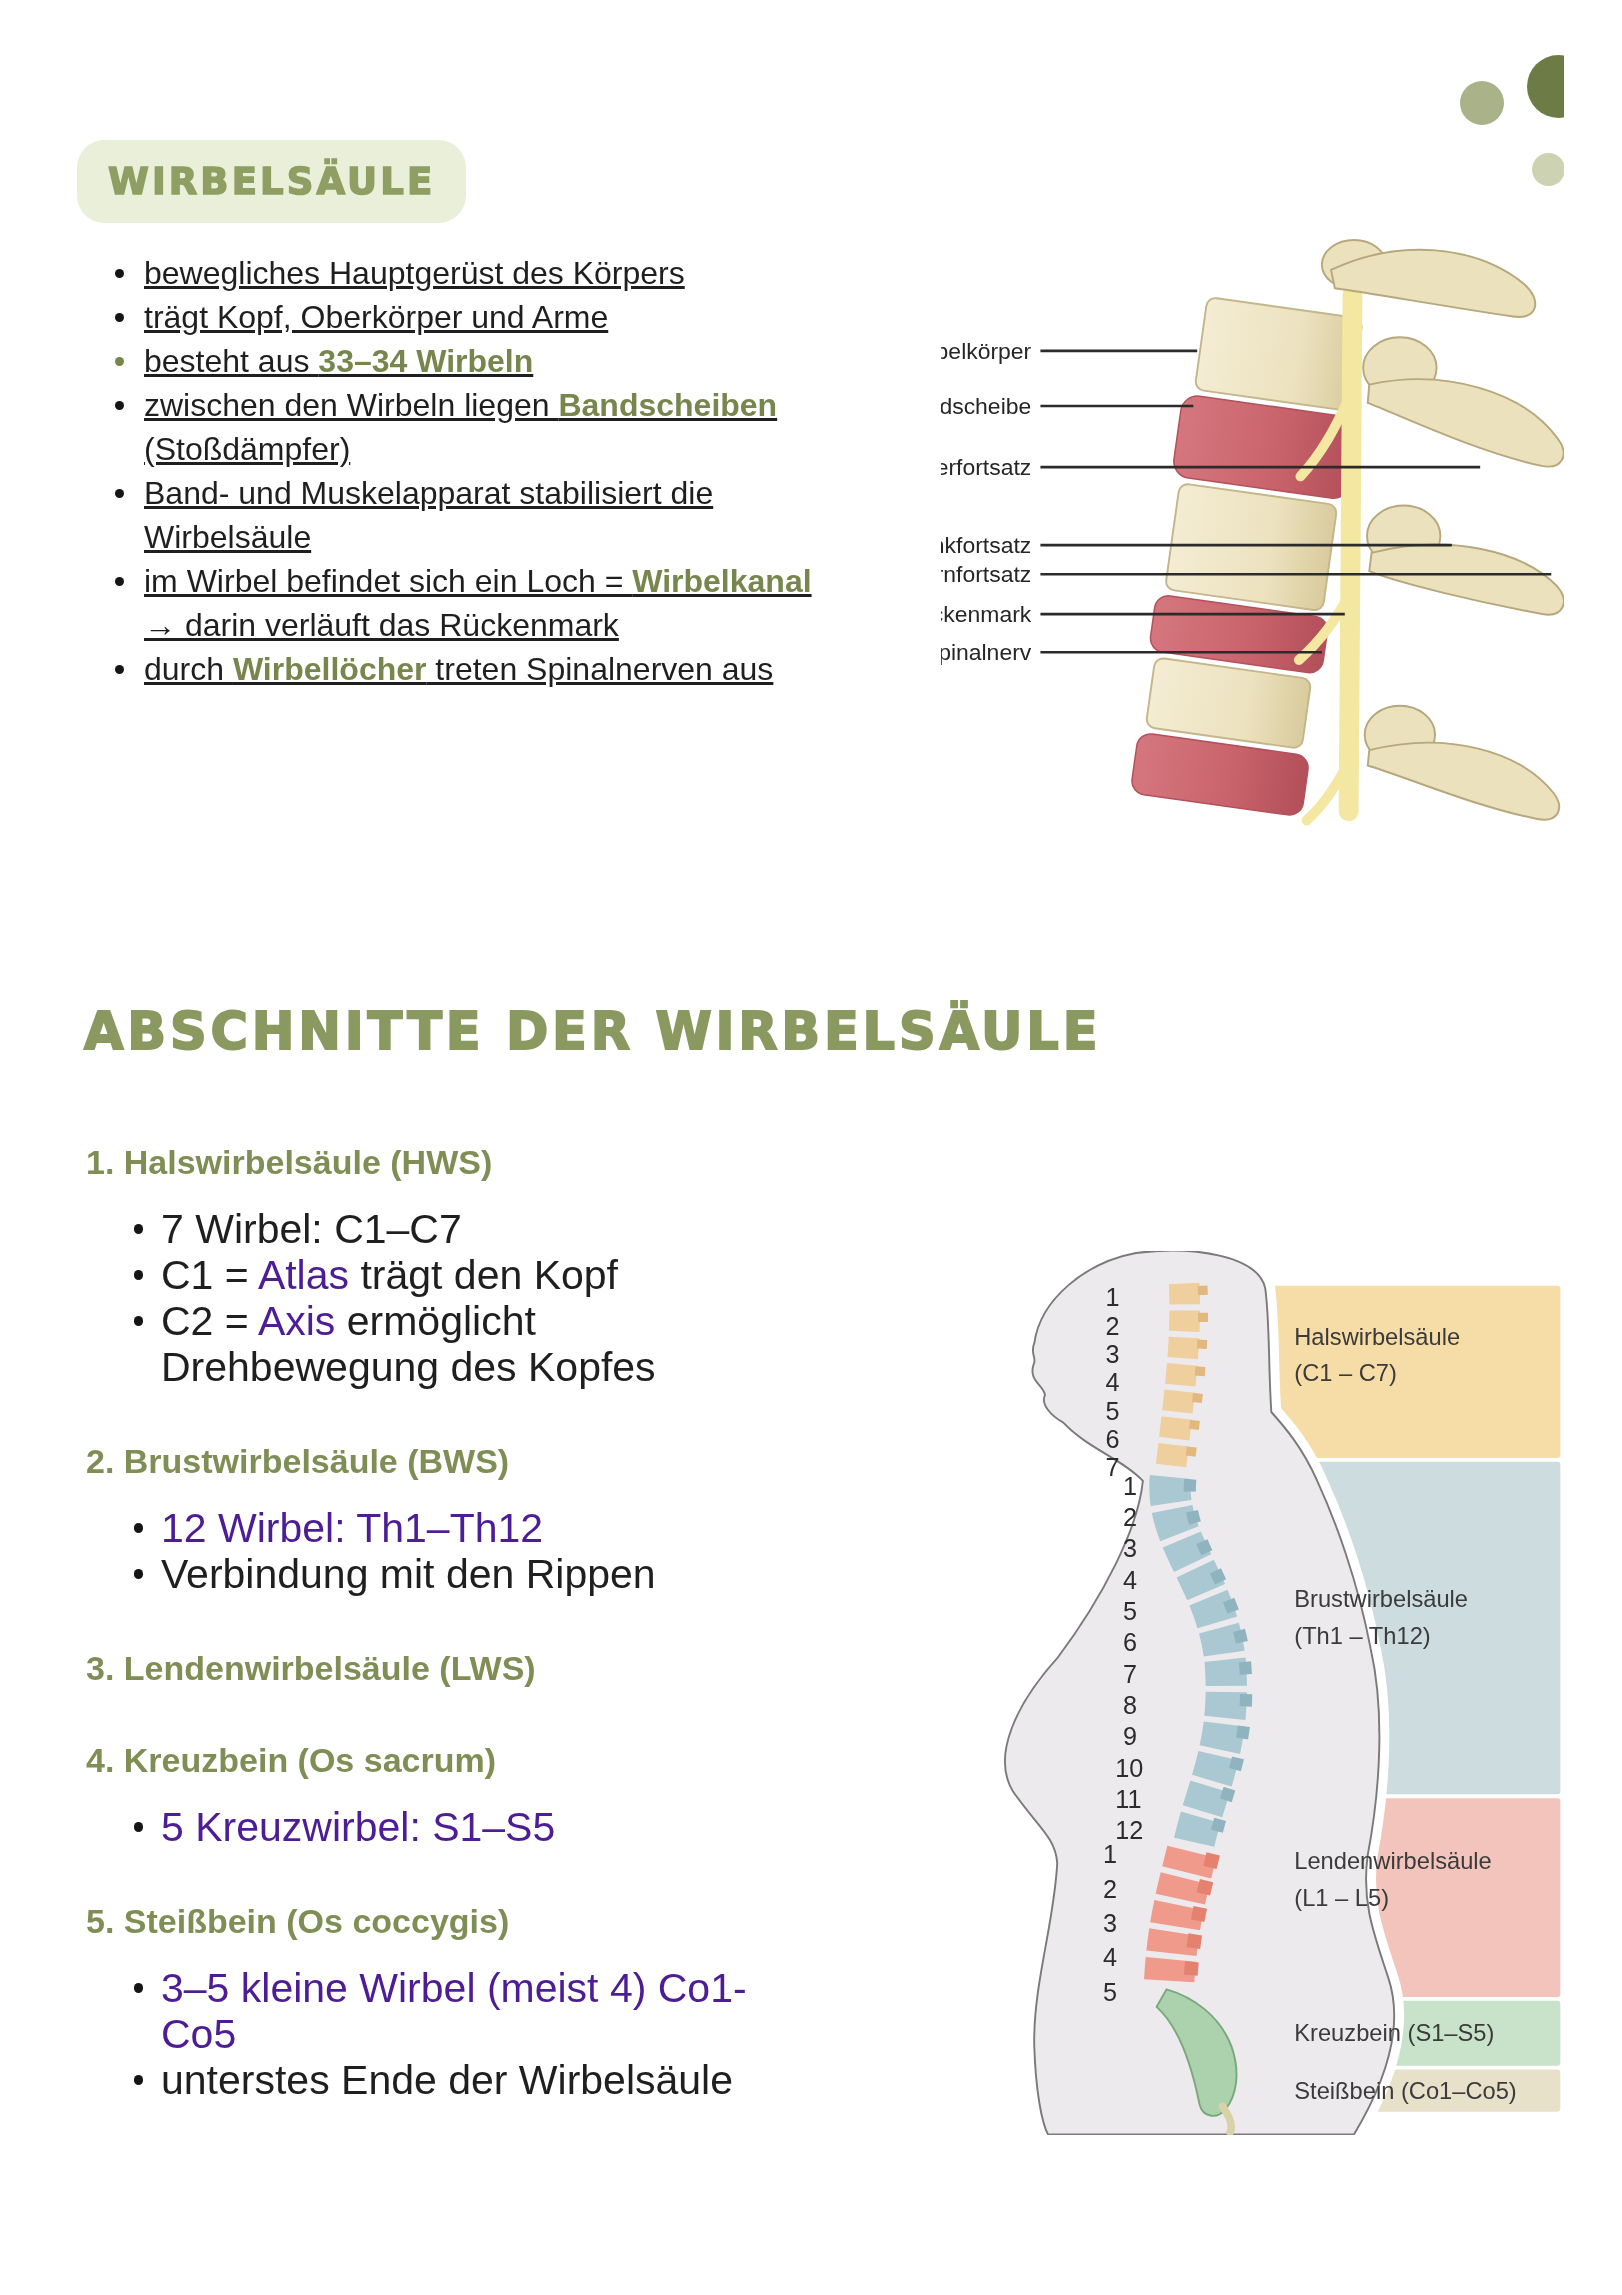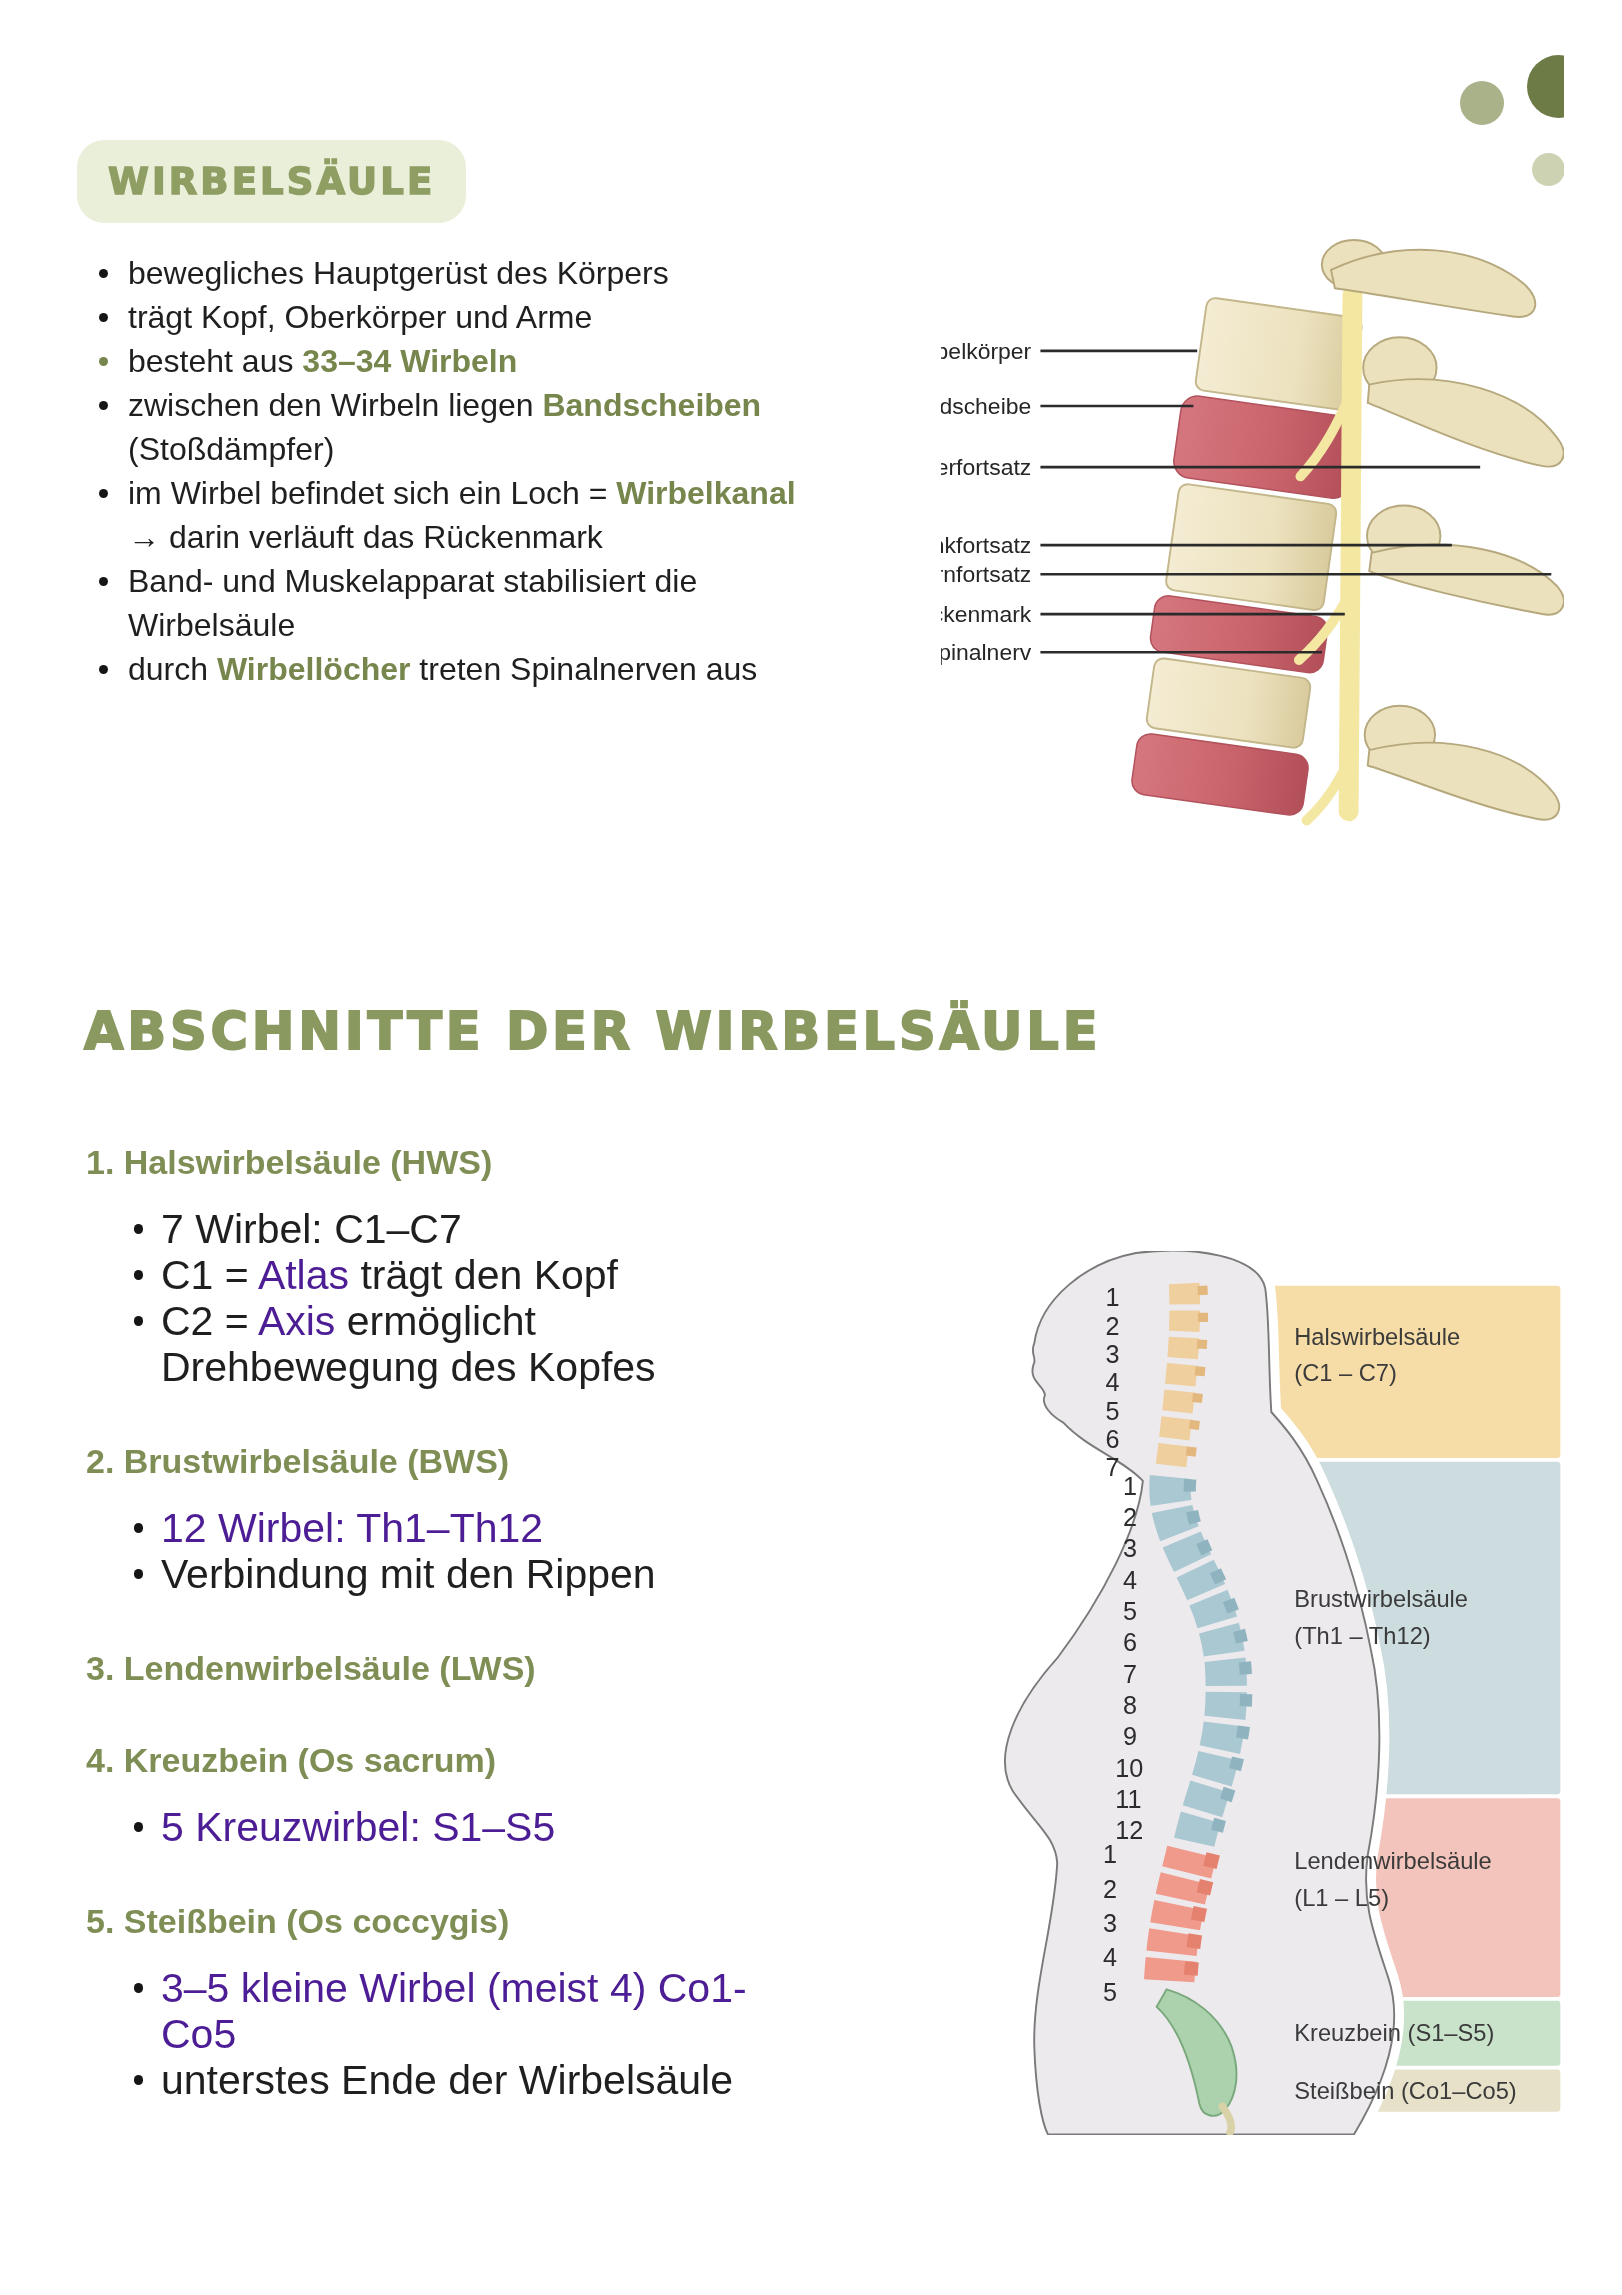--- a/index.html
+++ b/index.html
@@ -12,21 +12,21 @@
   #dot-mid{left:1460px;top:81px;width:44px;height:44px;background:#a9b288;}
   #dot-small{left:1532px;top:153px;width:33px;height:33px;background:#cdd3b2;}
 
   
   #title-badge{position:absolute;left:77px;top:140px;background:#e9efd9;border-radius:27.5px;
                padding:20px 31px;}
   #title-badge .ttl{font-family:"DejaVu Sans","Liberation Sans",sans-serif;font-weight:800;
         font-size:37px;letter-spacing:3.1px;color:#8f9e63;-webkit-text-stroke:1.5px #8f9e63;}
 
   
-  #intro{position:absolute;left:97px;top:251px;width:712px;}
+  #intro{position:absolute;left:113px;top:251px;width:712px;text-decoration:underline;}
   ul.blist{list-style:none;margin:0;padding:0;}
   ul.blist li{position:relative;padding-left:31px;font-size:32px;line-height:44px;margin:0;}
   ul.blist li::before{content:"";position:absolute;left:1.5px;top:17.6px;width:9.2px;height:9.2px;
         border-radius:50%;background:#151515;}
   ul.blist li.olive-marker::before{background:#76864d;}
   .ol{font-weight:bold;color:#76864d;}
   .bk{font-weight:normal;color:#4c1d95;}
 
   
   #heading2{position:absolute;left:84px;top:1002px;width:1148px;
@@ -62,22 +62,22 @@
   <div id="title-badge">
     <span class="ttl">WIRBELSÄULE</span>
   </div>
 
   <div id="intro">
     <ul class="blist">
       <li><span>bewegliches Hauptgerüst des Körpers</span></li>
       <li><span>trägt Kopf, Oberkörper und Arme</span></li>
       <li class="olive-marker"><span>besteht aus </span><span class="ol">33–34 Wirbeln</span></li>
       <li><span>zwischen den Wirbeln liegen </span><span class="ol">Bandscheiben</span><span> (Stoßdämpfer)</span></li>
+      <li><span>Band- und Muskelapparat stabilisiert die Wirbelsäule</span></li>
       <li><span>im Wirbel befindet sich ein Loch = </span><span class="ol">Wirbelkanal</span><span> → darin verläuft das Rückenmark</span></li>
-      <li><span>Band- und Muskelapparat stabilisiert die Wirbelsäule</span></li>
       <li><span>durch </span><span class="ol">Wirbellöcher</span><span> treten Spinalnerven aus</span></li>
     </ul>
   </div>
 
   <div id="heading2">ABSCHNITTE DER WIRBELSÄULE</div>
 
   <div id="sections">
     <h3>1. Halswirbelsäule (HWS)</h3>
     <ul class="blist">
       <li><span>7 Wirbel: C1–C7</span></li>

